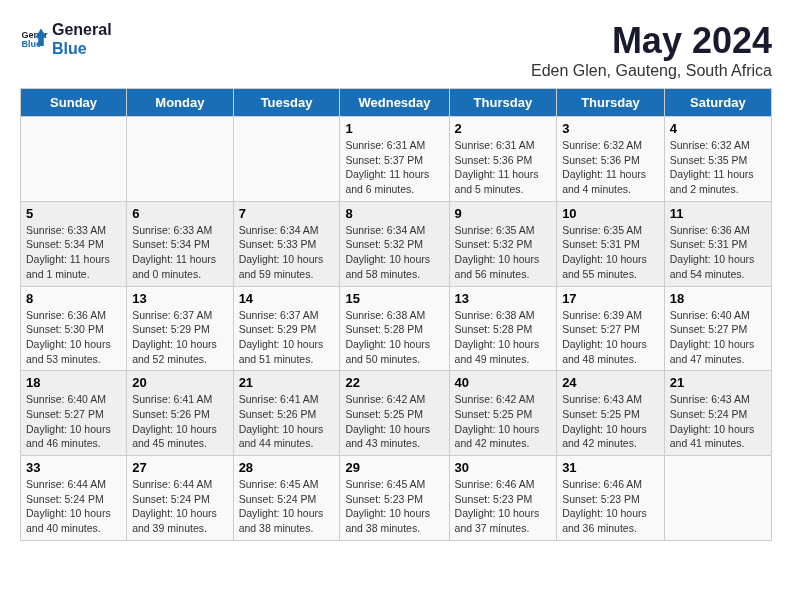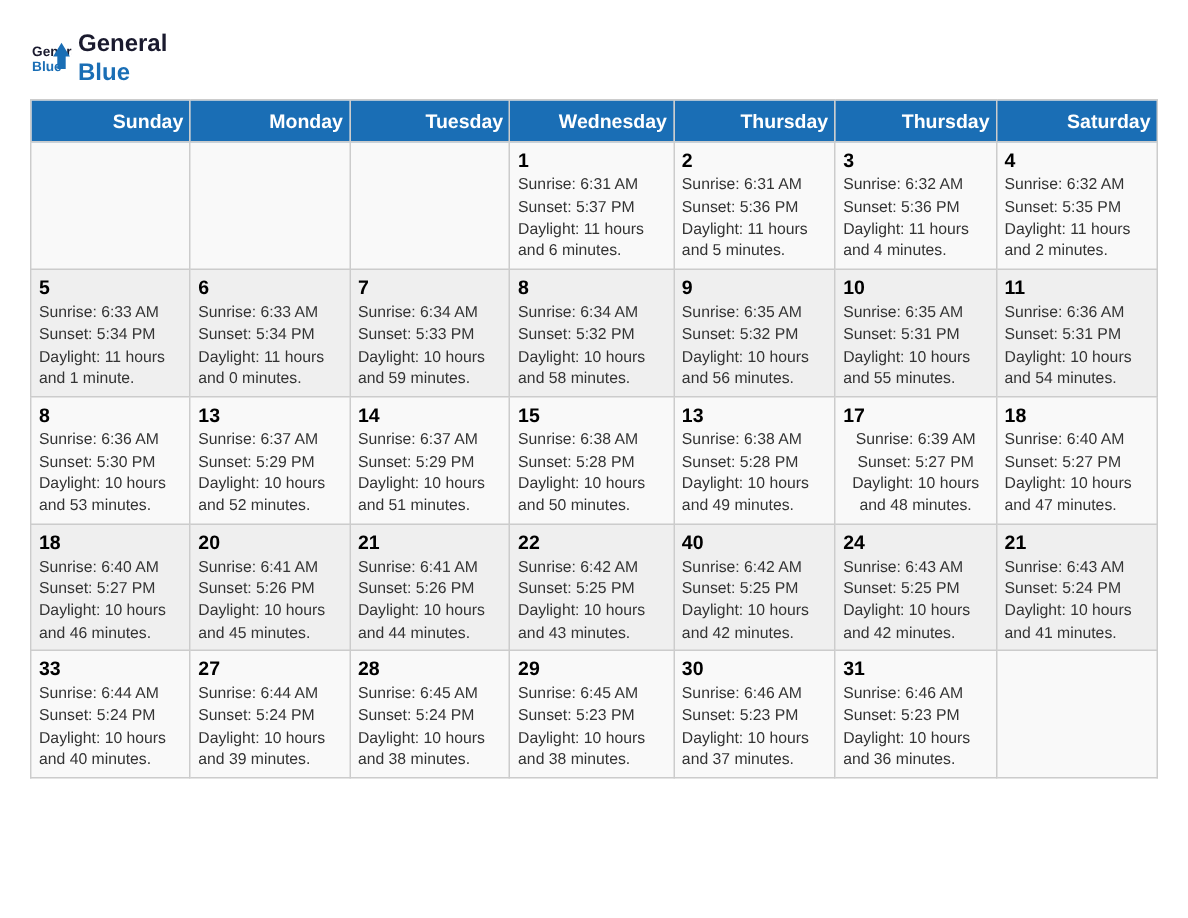--- a/index.html
+++ b/index.html
@@ -45,21 +45,21 @@
     }
     .calendar-table {
       width: 100%;
       border-collapse: collapse;
       font-size: 11px;
     }
     .calendar-table thead tr th {
       background-color: #1a6eb5;
       color: #fff;
       padding: 6px 4px;
-      text-align: right;
+      text-align: center;
       font-size: 13px;
       font-weight: bold;
       border: 1px solid #ccc;
     }
     .calendar-table tbody tr td {
       vertical-align: top;
       padding: 4px 5px;
       border: 1px solid #ccc;
       width: 113px;
       min-height: 80px;
@@ -94,20 +94,22 @@
       <text x="2" y="18" font-size="13" font-weight="bold" fill="#1a1a2e">General</text>
       <text x="2" y="32" font-size="13" font-weight="bold" fill="#1a6eb5">Blue</text>
       <polygon points="30,5 38,18 34,18 34,30 26,30 26,18 22,18" fill="#1a6eb5"></polygon>
     </svg>
     <div style="display:flex;flex-direction:column;line-height:1.2;">
       <span class="logo-text" style="color:#1a1a2e;font-size:16px;font-weight:bold;">General</span>
       <span class="logo-text" style="color:#1a6eb5;font-size:16px;font-weight:bold;">Blue</span>
     </div>
   </div>
   <div class="title-area">
+    <div class="main-title">May 2024</div>
+    <div class="subtitle">Eden Glen, Gauteng, South Africa</div>
   </div>
 </div>
 
 <table class="calendar-table">
   <thead>
     <tr>
     <th>Sunday</th>
         <th>Monday</th>
         <th>Tuesday</th>
         <th>Wednesday</th>
@@ -216,21 +218,21 @@
 Daylight: 10 hours and 50 minutes.</div>
         </td>
         <td>
           <span class="day-number">13</span>
           <div class="day-info" style="white-space: pre-line;">Sunrise: 6:38 AM
 Sunset: 5:28 PM
 Daylight: 10 hours and 49 minutes.</div>
         </td>
         <td>
           <span class="day-number">17</span>
-          <div class="day-info" style="white-space: pre-line; text-align: center;">Sunrise: 6:39 AM
+          <div class="day-info" style="white-space: pre-line;">Sunrise: 6:39 AM
 Sunset: 5:27 PM
 Daylight: 10 hours and 48 minutes.</div>
         </td>
         <td>
           <span class="day-number">18</span>
           <div class="day-info" style="white-space: pre-line;">Sunrise: 6:40 AM
 Sunset: 5:27 PM
 Daylight: 10 hours and 47 minutes.</div>
         </td>
       </tr>

